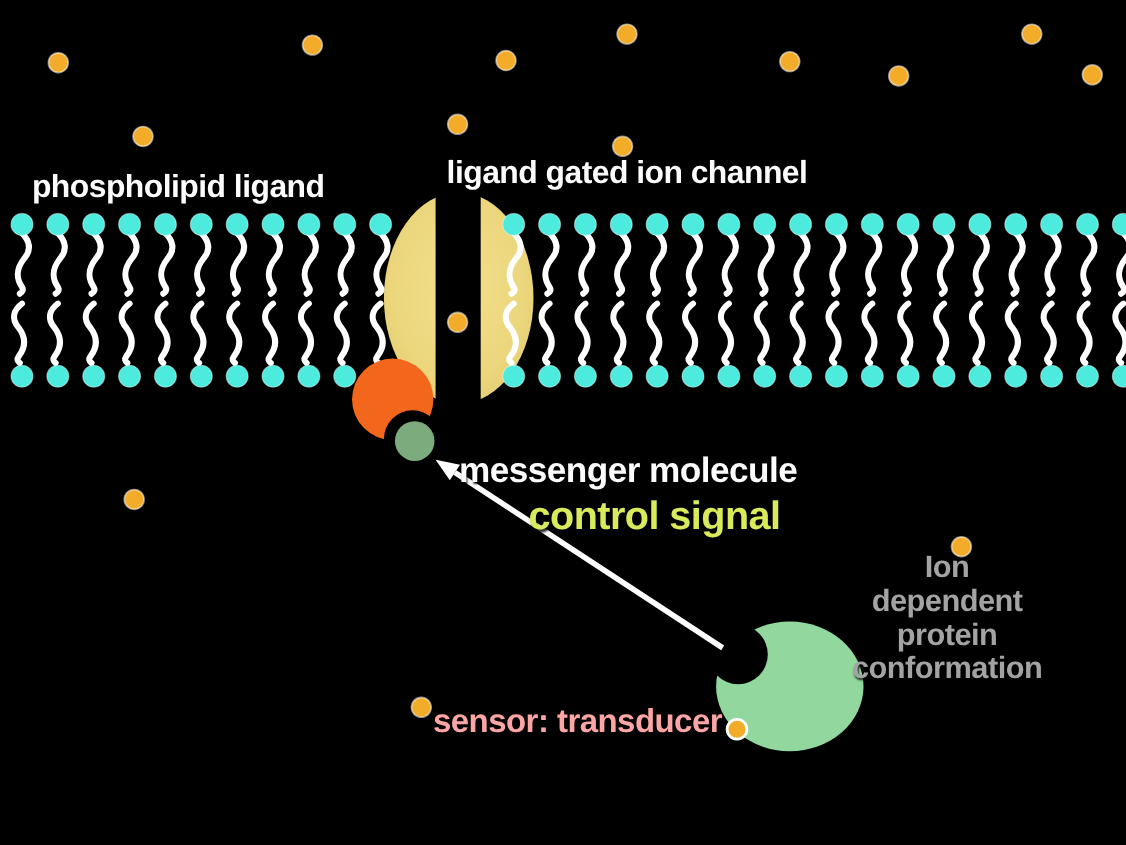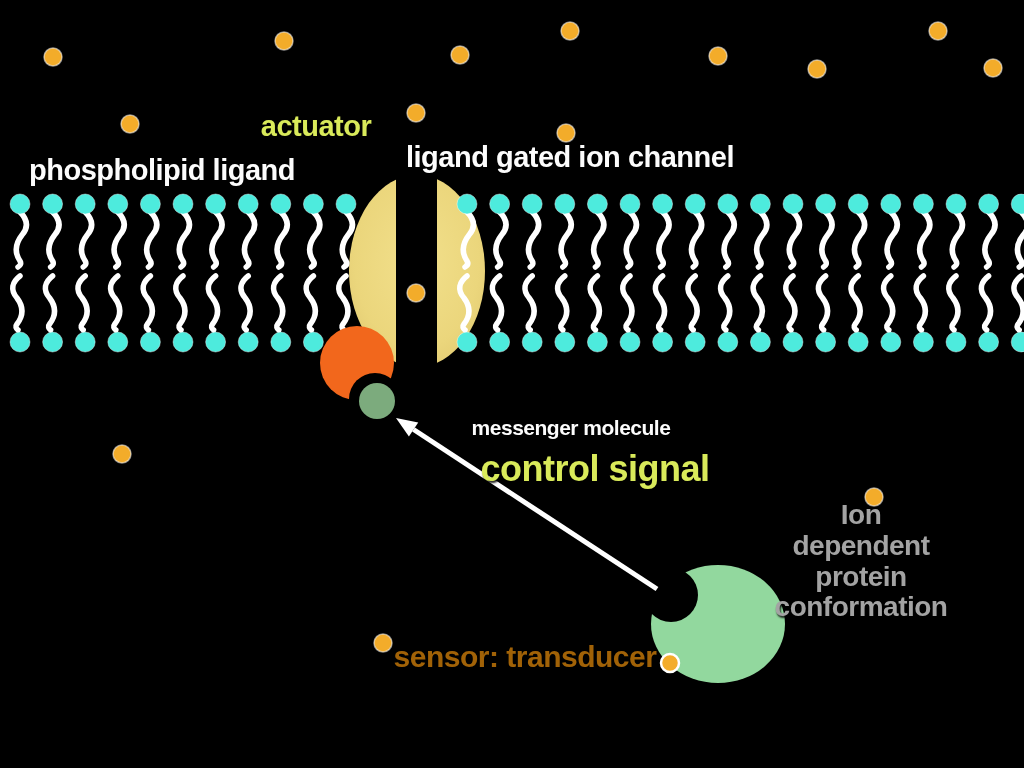--- a/index.html
+++ b/index.html
@@ -159,20 +159,19 @@
       <circle cx="938" cy="31" r="9" fill="#F3AC2A" stroke="rgba(255,255,255,0.55)" stroke-width="1.5"></circle>
       <circle cx="993" cy="68" r="9" fill="#F3AC2A" stroke="rgba(255,255,255,0.55)" stroke-width="1.5"></circle>
       <circle cx="416" cy="293" r="9" fill="#F3AC2A" stroke="rgba(255,255,255,0.55)" stroke-width="1.5"></circle>
       <circle cx="122" cy="454" r="9" fill="#F3AC2A" stroke="rgba(255,255,255,0.55)" stroke-width="1.5"></circle>
       <circle cx="383" cy="643" r="9" fill="#F3AC2A" stroke="rgba(255,255,255,0.55)" stroke-width="1.5"></circle>
       <circle cx="874" cy="497" r="9" fill="#F3AC2A" stroke="rgba(255,255,255,0.55)" stroke-width="1.5"></circle>
       <circle cx="670" cy="663" r="9" fill="#F3AC2A" stroke="#FFFFFF" stroke-width="2.5"></circle>
     </svg>
 
   <div class="label" style="left: 162px; top: 171px; font-size: 29px; color: rgb(252, 252, 252);">phospholipid ligand</div>
-  <div class="label" style="left: 316px; top: 127px; font-size: 29px; color: rgb(217, 234, 90);">actuator</div>
   <div class="label" style="left: 570px; top: 158px; font-size: 29px; color: rgb(252, 252, 252);">ligand gated ion channel</div>
-  <div class="label" style="left: 571px; top: 428px; font-size: 21px; color: rgb(252, 252, 252);">messenger molecule</div>
+  <div class="label" style="left: 571px; top: 428px; font-size: 32px; color: rgb(252, 252, 252);">messenger molecule</div>
   <div class="label" style="left: 595px; top: 469px; font-size: 36px; color: rgb(217, 234, 90);">control signal</div>
   <div class="label" style="left: 861px; top: 562px; font-size: 28px; color: #a3a3a3;">Ion dependent protein
 conformation</div>
-  <div class="label" style="left: 525px; top: 656px; font-size: 30px; color: #a16207;">sensor: transducer</div>
+  <div class="label" style="left: 525px; top: 656px; font-size: 30px; color: #fca5a5;">sensor: transducer</div>
 </div>
 
 </body></html>

